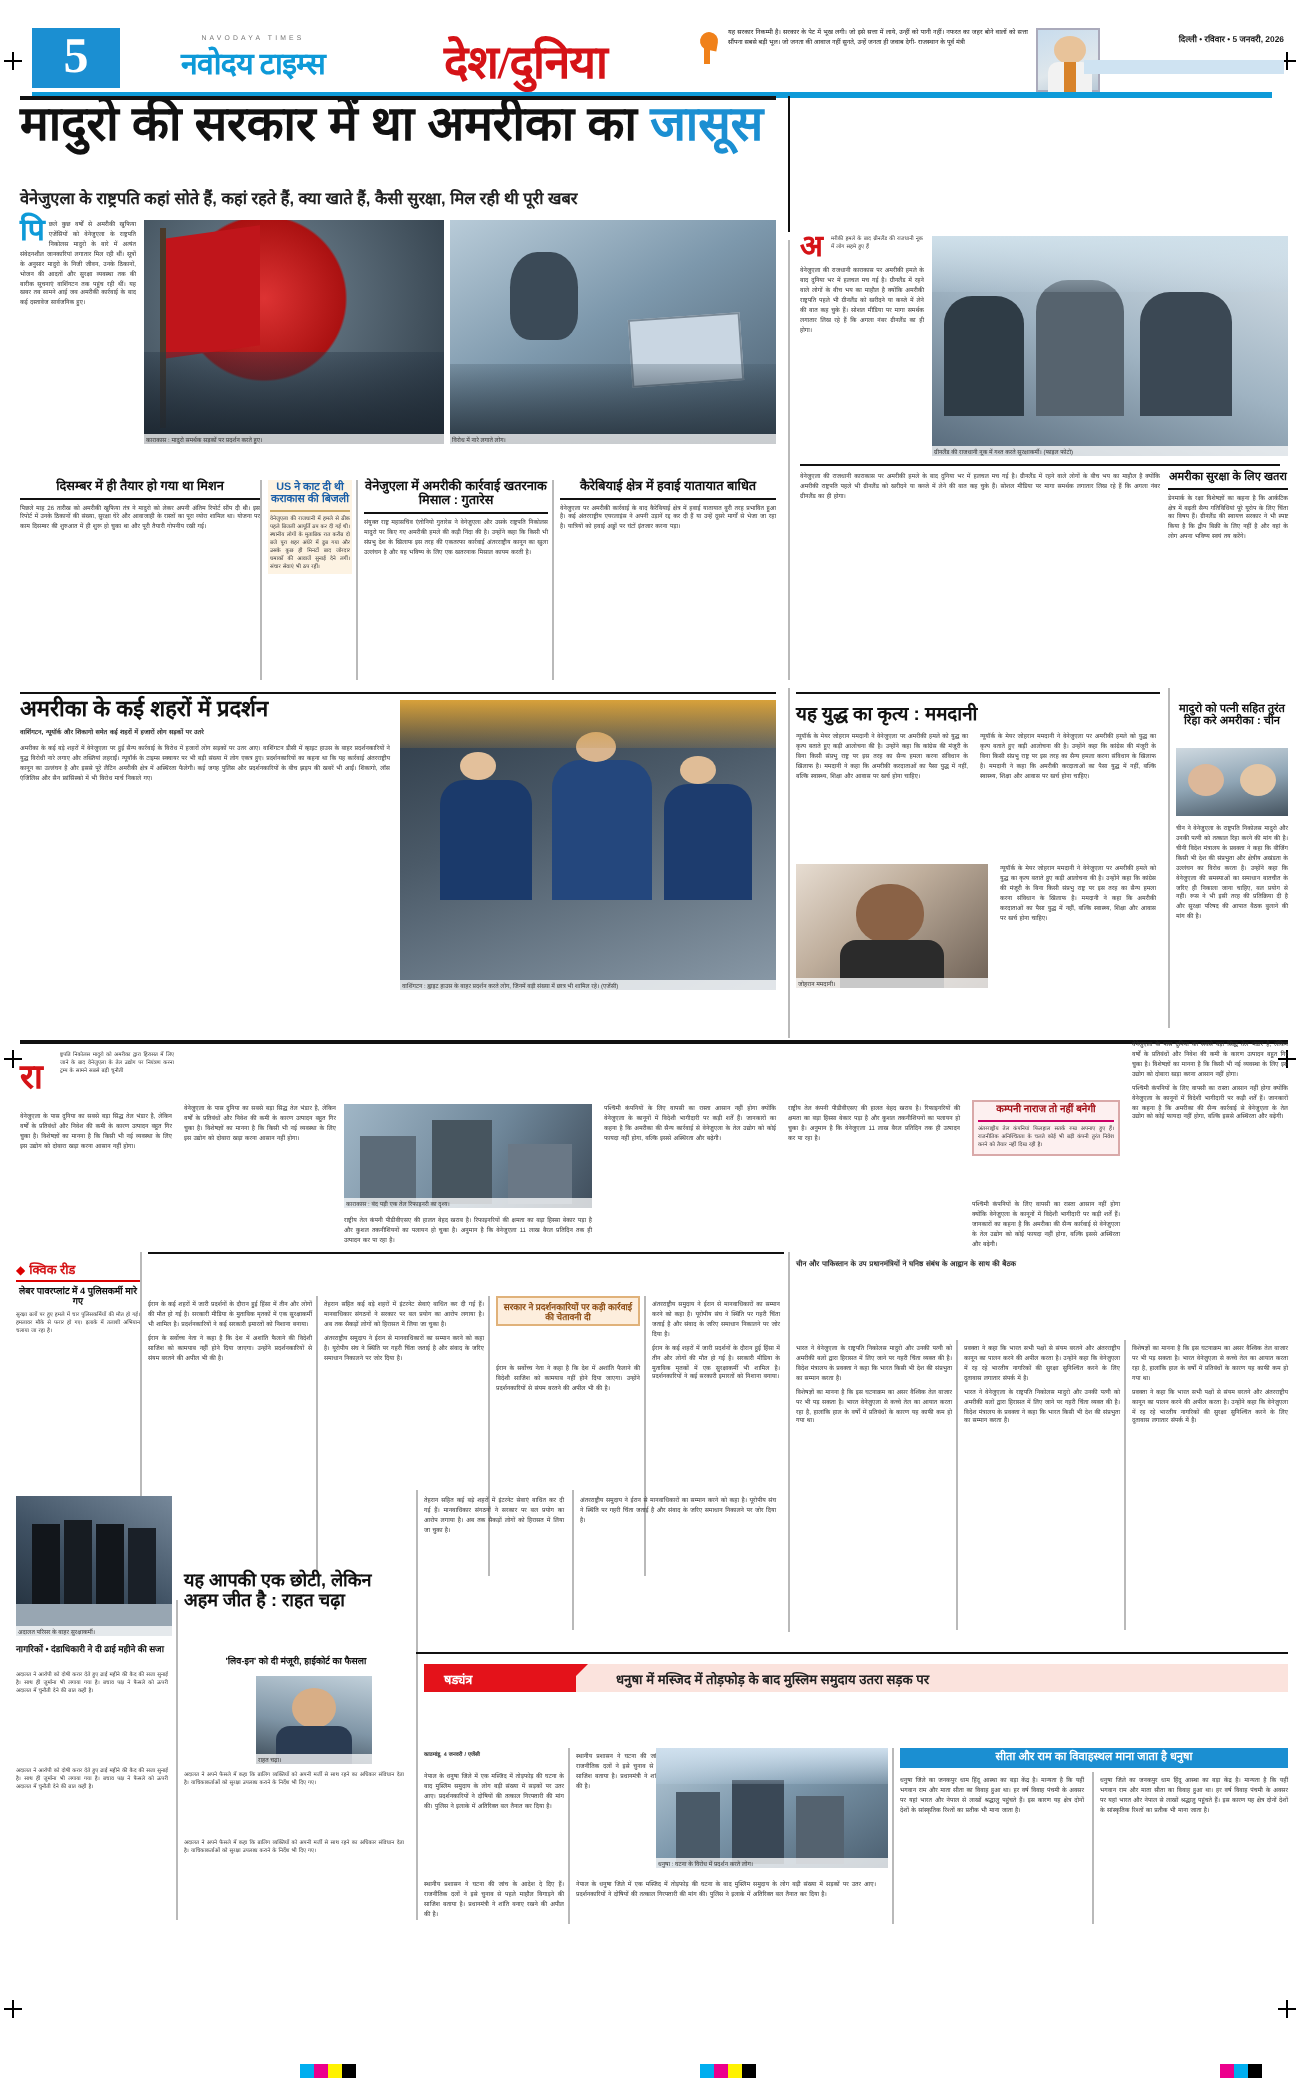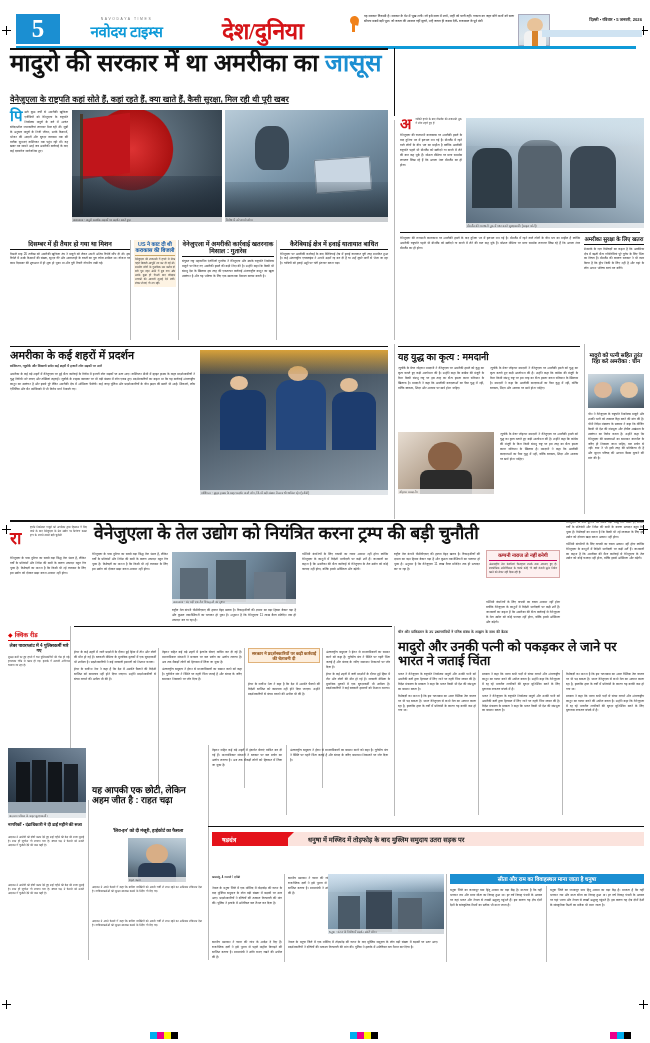--- a/index.html
+++ b/index.html
@@ -45,21 +45,21 @@
               font-size:4.2px; font-weight:bold; color:#1a1a1a; filter:blur(.2px); }
   .date-under { position:absolute; right:8px; top:16px; width:100px; height:7px;
                 background:#cfe3f2; }
   .mast-rule { position:absolute; left:16px; top:46px; width:620px; height:2.5px; background:#0e9ad8; }
 
   
   .main-hl { position:absolute; left:10px; top:50px; width:378px; font-size:24px; }
   .main-hl .accent { color:#1b8fd2; }
   .main-hl .underline { position:absolute; left:0; top:-2px; width:100%; height:2px; background:#111;}
   .sub-hl { position:absolute; left:10px; top:93px; width:378px; font-size:8.2px;
-            font-weight:bold; color:#222;text-decoration:underline; }
+            font-weight:bold; color:#222; }
   .r-hl { position:absolute; left:404px; top:50px; width:240px; font-size:11.6px; line-height:1.18;}
   .r-hl .accent { color:#1b8fd2; }
 
   .vsep { position:absolute; background:#111; }
 
   
   .tx { font-size:3.05px; line-height:1.62; text-align:justify; color:#303030;
         filter:blur(.3px); word-spacing:.3px; }
   .tx.t { font-size:2.7px; line-height:1.5;}
 
@@ -257,21 +257,20 @@
     <div class="tx">चीन ने वेनेजुएला के राष्ट्रपति निकोलस मादुरो और उनकी पत्नी को तत्काल रिहा करने की मांग की है। चीनी विदेश मंत्रालय के प्रवक्ता ने कहा कि बीजिंग किसी भी देश की संप्रभुता और क्षेत्रीय अखंडता के उल्लंघन का विरोध करता है। उन्होंने कहा कि वेनेजुएला की समस्याओं का समाधान बातचीत के जरिए ही निकाला जाना चाहिए, बल प्रयोग से नहीं। रूस ने भी इसी तरह की प्रतिक्रिया दी है और सुरक्षा परिषद की आपात बैठक बुलाने की मांग की है।</div>
   </div>
 
   <div class="col-rule" style="left:394px;top:344px;height:175px;"></div>
 
   <div style="position:absolute;left:10px;top:520px;width:634px;height:1.6px;background:#111;"></div>
   <div style="position:absolute;left:10px;top:526px;width:16px;">
     <span style="font-size:17px;font-weight:bold;color:#d51317;font-family:'Liberation Serif',serif;">रा</span>
   </div>
   <div class="tx t" style="position:absolute;left:30px;top:526px;width:57px;">ष्ट्रपति निकोलस मादुरो को अमरीका द्वारा हिरासत में लिए जाने के बाद वेनेजुएला के तेल उद्योग पर नियंत्रण करना ट्रम्प के सामने सबसे बड़ी चुनौती</div>
-  <div class="hd" style="position:absolute;left:94px;top:524px;width:460px;font-size:17.5px;">वेनेजुएला के तेल उद्योग को नियंत्रित करना ट्रम्प की बड़ी चुनौती</div>
 
   <div style="position:absolute;left:10px;top:556px;width:76px;">
     <div class="tx">वेनेजुएला के पास दुनिया का सबसे बड़ा सिद्ध तेल भंडार है, लेकिन वर्षों के प्रतिबंधों और निवेश की कमी के कारण उत्पादन बहुत गिर चुका है। विशेषज्ञों का मानना है कि किसी भी नई व्यवस्था के लिए इस उद्योग को दोबारा खड़ा करना आसान नहीं होगा।</div>
   </div>
   <div style="position:absolute;left:92px;top:552px;width:76px;">
     <div class="tx">वेनेजुएला के पास दुनिया का सबसे बड़ा सिद्ध तेल भंडार है, लेकिन वर्षों के प्रतिबंधों और निवेश की कमी के कारण उत्पादन बहुत गिर चुका है। विशेषज्ञों का मानना है कि किसी भी नई व्यवस्था के लिए इस उद्योग को दोबारा खड़ा करना आसान नहीं होगा।</div>
   </div>
   <div class="photo p5" style="position:absolute;left:172px;top:552px;width:124px;height:52px;">
     <div style="position:absolute;left:8px;top:16px;width:28px;height:34px;background:#5c6b78;"></div>
     <div style="position:absolute;left:44px;top:8px;width:30px;height:42px;background:#47555f;"></div>
@@ -331,21 +330,20 @@
     <div class="tx" style="margin-top:2px;">ईरान के कई शहरों में जारी प्रदर्शनों के दौरान हुई हिंसा में तीन और लोगों की मौत हो गई है। सरकारी मीडिया के मुताबिक मृतकों में एक सुरक्षाकर्मी भी शामिल है। प्रदर्शनकारियों ने कई सरकारी इमारतों को निशाना बनाया।</div>
   </div>
 
   <div class="col-rule" style="left:70px;top:626px;height:160px;"></div>
   <div class="col-rule" style="left:158px;top:648px;height:140px;"></div>
   <div class="col-rule" style="left:244px;top:648px;height:140px;"></div>
   <div class="col-rule" style="left:322px;top:648px;height:140px;"></div>
   <div class="col-rule" style="left:394px;top:626px;height:190px;"></div>
 
   <div class="tx" style="position:absolute;left:398px;top:630px;width:244px;font-weight:bold;font-size:3.6px;">चीन और पाकिस्तान के उप प्रधानमंत्रियों ने घनिष्ठ संबंध के आह्वान के साथ की बैठक</div>
-  <div class="hd" style="position:absolute;left:398px;top:640px;width:246px;font-size:13px;">मादुरो और उनकी पत्नी को पकड़कर ले जाने पर भारत ने जताई चिंता</div>
 
   <div style="position:absolute;left:398px;top:672px;width:78px;">
     <div class="tx">भारत ने वेनेजुएला के राष्ट्रपति निकोलस मादुरो और उनकी पत्नी को अमरीकी बलों द्वारा हिरासत में लिए जाने पर गहरी चिंता व्यक्त की है। विदेश मंत्रालय के प्रवक्ता ने कहा कि भारत किसी भी देश की संप्रभुता का सम्मान करता है।</div>
     <div class="tx" style="margin-top:2px;">विशेषज्ञों का मानना है कि इस घटनाक्रम का असर वैश्विक तेल बाजार पर भी पड़ सकता है। भारत वेनेजुएला से कच्चे तेल का आयात करता रहा है, हालांकि हाल के वर्षों में प्रतिबंधों के कारण यह काफी कम हो गया था।</div>
   </div>
   <div style="position:absolute;left:482px;top:672px;width:78px;">
     <div class="tx">प्रवक्ता ने कहा कि भारत सभी पक्षों से संयम बरतने और अंतरराष्ट्रीय कानून का पालन करने की अपील करता है। उन्होंने कहा कि वेनेजुएला में रह रहे भारतीय नागरिकों की सुरक्षा सुनिश्चित करने के लिए दूतावास लगातार संपर्क में है।</div>
     <div class="tx" style="margin-top:2px;">भारत ने वेनेजुएला के राष्ट्रपति निकोलस मादुरो और उनकी पत्नी को अमरीकी बलों द्वारा हिरासत में लिए जाने पर गहरी चिंता व्यक्त की है। विदेश मंत्रालय के प्रवक्ता ने कहा कि भारत किसी भी देश की संप्रभुता का सम्मान करता है।</div>
   </div>
   <div style="position:absolute;left:566px;top:672px;width:78px;">

